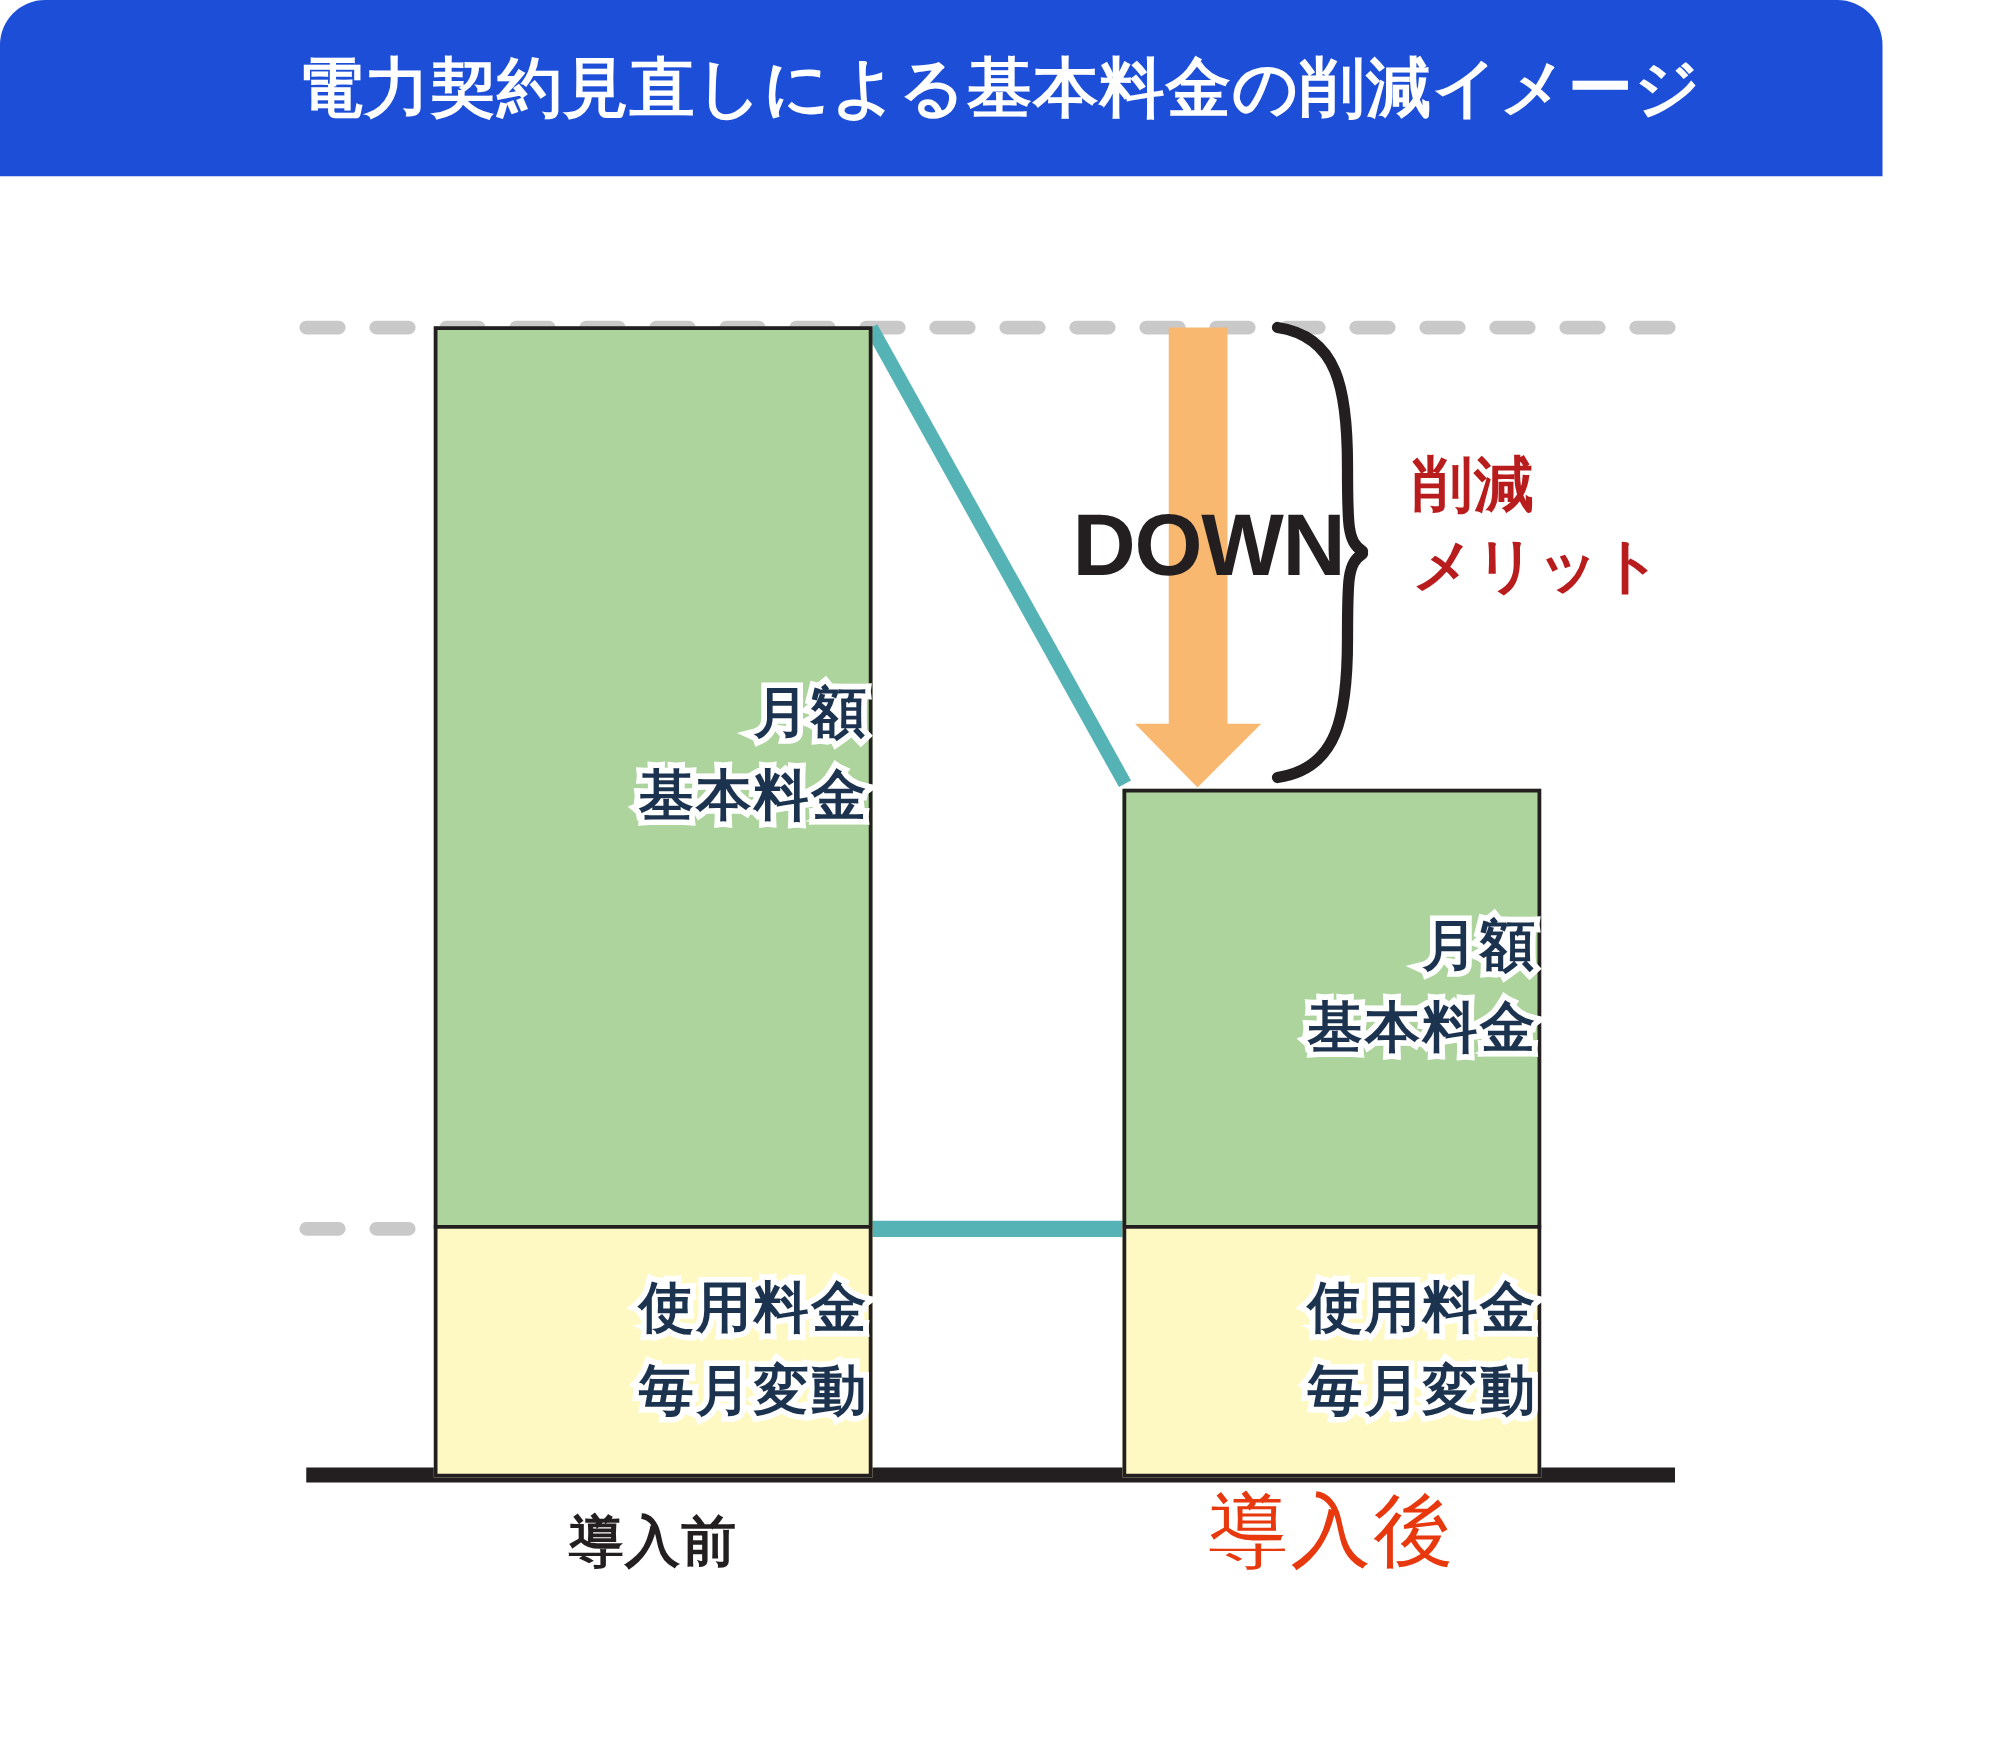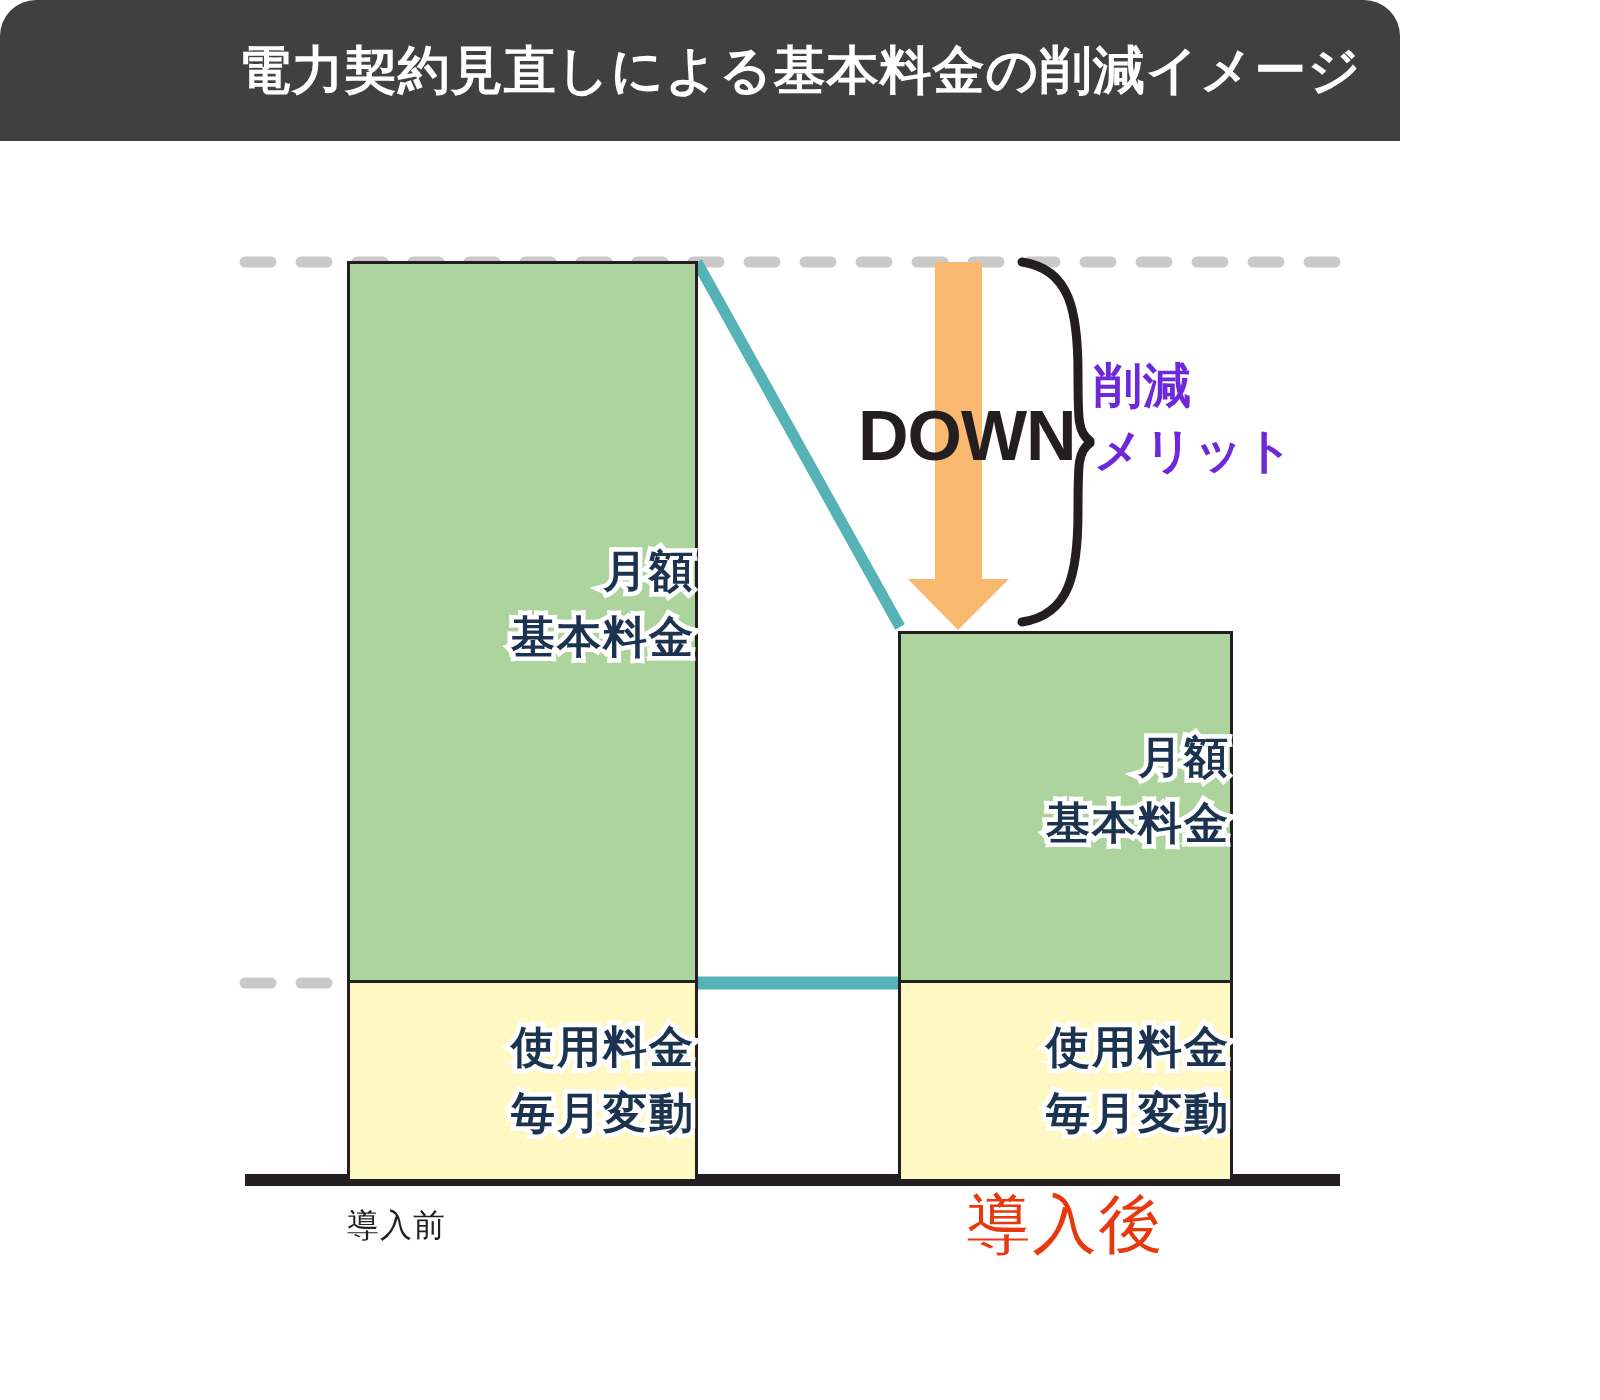--- a/index.html
+++ b/index.html
@@ -18,23 +18,23 @@
     width: 1600px;
     height: 1400px;
     background: #ffffff;
   }
 
   
   #header-banner {
     position: absolute;
     left: 0;
     top: 0;
-    width: 1400px;
+    width: 1506px;
     height: 141px;
-    background: #404040;
+    background: #1d4ed8;
     border-top-left-radius: 36px;
     border-top-right-radius: 36px;
     box-sizing: border-box;
   }
   #header-title {
     position: absolute;
     left: 0;
     top: 0;
     width: 1600px;
     height: 141px;
@@ -120,41 +120,40 @@
     top: 255px;
     width: 210px;
     text-align: center;
     color: #231f20;
     font-size: 70px;
     font-weight: bold;
     letter-spacing: -1px;
   }
   #merit-label {
     position: absolute;
-    left: 1094px;
+    left: 1130px;
     top: 216px;
-    color: #6d28d9;
+    color: #b91c1c;
     font-size: 48px;
     font-weight: bold;
     line-height: 1.35;
     letter-spacing: 1px;
     white-space: nowrap;
-    font-family: Liberation Mono, monospace;
   }
 
   
   #cat-label-before {
     position: absolute;
     left: 347px;
     top: 1063px;
     width: 351px;
-    text-align: left;
+    text-align: center;
     color: #231f20;
-    font-size: 32px;
-    font-weight: normal;
+    font-size: 44px;
+    font-weight: bold;
     letter-spacing: 1px;
   }
   #cat-label-after {
     position: absolute;
     left: 898px;
     top: 1040px;
     width: 335px;
     text-align: center;
     color: #E8380D;
     font-size: 64px;

